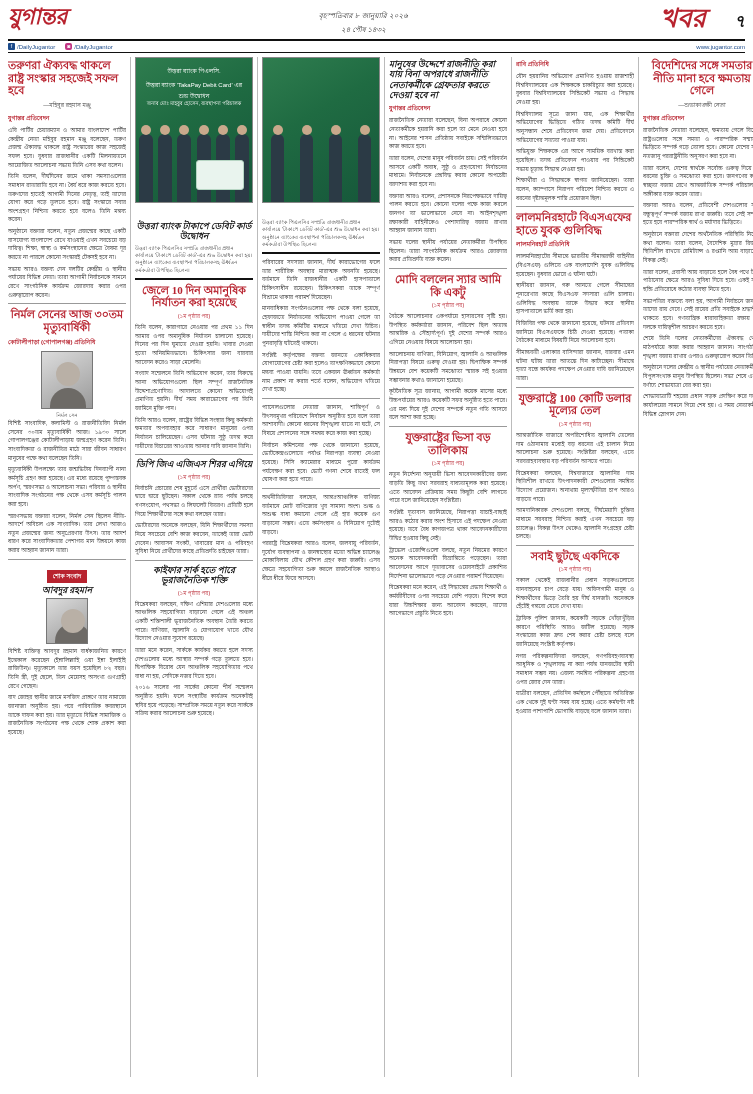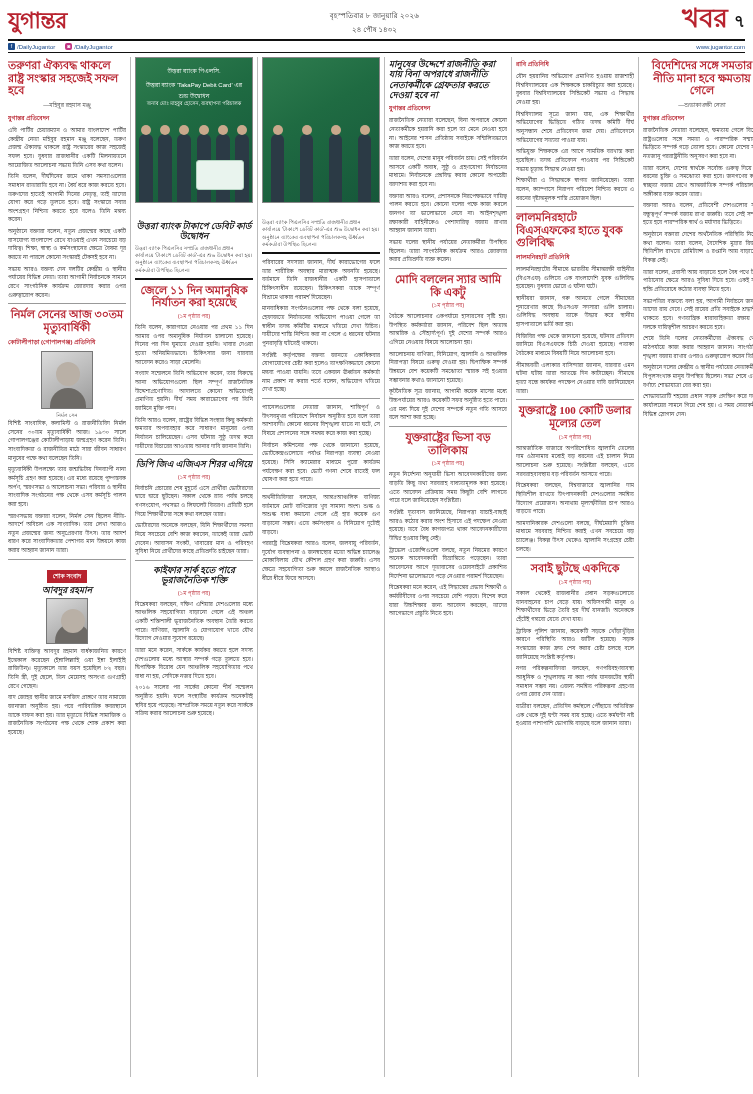--- a/index.html
+++ b/index.html
@@ -16,24 +16,25 @@
   }
   .page {
     width: 753px;
     height: 1094px;
     padding: 6px 8px 6px 8px;
     position: relative;
   }
   
   .masthead {
     display: flex;
-    align-items: center;
+    align-items: flex-start;
     justify-content: space-between;
     border-bottom: 2px solid #111;
     padding-bottom: 3px;
+    font-style: italic;
   }
   .mast-left { display: flex; flex-direction: column; }
   .logo {
     font-family: "Liberation Serif", serif;
     font-size: 22px;
     font-weight: bold;
     color: #b8232f;
     letter-spacing: -0.5px;
     line-height: 1;
   }
@@ -42,21 +43,21 @@
     text-align: center;
     font-size: 7px;
     padding-top: 4px;
     color: #222;
   }
   .mast-center .dateline { letter-spacing: 0.2px; }
   .mast-center .dateline2 { margin-top: 2px; }
   .mast-right {
     display: flex;
     align-items: baseline;
-    gap: 6px;
+    gap: 28px;
   }
   .section-title {
     font-family: "Liberation Serif", serif;
     font-size: 26px;
     font-weight: bold;
     color: #b8232f;
     line-height: 1;
   }
   .page-num {
     font-family: "Liberation Serif", serif;
@@ -246,21 +247,21 @@
             <div class="ph-person"></div>
           </div>
           <div class="card-art"></div>
         </div>
       </div>
       <div class="hl hl-sm centered" style="margin-top:18px">উত্তরা ব্যাংক টাকাপে ডেবিট কার্ড উদ্বোধন</div>
       <div class="cap">উত্তরা ব্যাংক পিএলসির সম্প্রতি রাজধানীর প্রধান কার্যালয়ে 'টাকাপে ডেবিট কার্ড'-এর শুভ উদ্বোধন করা হয়। অনুষ্ঠানে ব্যাংকের ব্যবস্থাপনা পরিচালকসহ ঊর্ধ্বতন কর্মকর্তারা উপস্থিত ছিলেন।</div>
 
       <div class="rule-thick"></div>
 
-      <div class="hl hl-md hl-red centered">জেলে ১১ দিন অমানুষিক নির্যাতন করা হয়েছে</div>
+      <div class="hl hl-md hl-red centered">জেলে 10 দিন অমানুষিক নির্যাতন করা হয়েছে</div>
       <div class="contd">(১ম পৃষ্ঠার পর)</div>
       <div class="body">
         <p>তিনি বলেন, কারাগারে নেওয়ার পর প্রথম ১১ দিন আমার ওপর অমানুষিক নির্যাতন চালানো হয়েছে। দিনের পর দিন ঘুমাতে দেওয়া হয়নি। খাবার দেওয়া হতো অনিয়মিতভাবে। চিকিৎসার জন্য বারবার আবেদন করেও সাড়া মেলেনি।</p>
         <p>সংবাদ সম্মেলনে তিনি অভিযোগ করেন, তার বিরুদ্ধে আনা অভিযোগগুলো ছিল সম্পূর্ণ রাজনৈতিক উদ্দেশ্যপ্রণোদিত। আদালতে কোনো অভিযোগই প্রমাণিত হয়নি। দীর্ঘ সময় কারাভোগের পর তিনি জামিনে মুক্তি পান।</p>
         <p>তিনি আরও বলেন, রাষ্ট্রের বিভিন্ন সংস্থার কিছু কর্মকর্তা ক্ষমতার অপব্যবহার করে সাধারণ মানুষের ওপর নির্যাতন চালিয়েছেন। এসব ঘটনার সুষ্ঠু তদন্ত করে দায়ীদের বিচারের আওতায় আনার দাবি জানান তিনি।</p>
       </div>
 
       <div class="rule"></div>
 
       <div class="hl hl-sm centered">ডিপি জিএ এজিএস শিরর এগিয়ে</div>
@@ -357,21 +358,21 @@
       <div class="byline">রাবি প্রতিনিধি</div>
       <div class="body">
         <p>যৌন হয়রানির অভিযোগ প্রমাণিত হওয়ায় রাজশাহী বিশ্ববিদ্যালয়ের এক শিক্ষককে চাকরিচ্যুত করা হয়েছে। বুধবার বিশ্ববিদ্যালয়ের সিন্ডিকেট সভায় এ সিদ্ধান্ত নেওয়া হয়।</p>
         <p>বিশ্ববিদ্যালয় সূত্রে জানা যায়, এক শিক্ষার্থীর অভিযোগের ভিত্তিতে গঠিত তদন্ত কমিটি দীর্ঘ অনুসন্ধান শেষে প্রতিবেদন জমা দেয়। প্রতিবেদনে অভিযোগের সত্যতা পাওয়া যায়।</p>
         <p>অভিযুক্ত শিক্ষককে এর আগে সাময়িক বরখাস্ত করা হয়েছিল। তদন্ত প্রতিবেদন পাওয়ার পর সিন্ডিকেট সভায় চূড়ান্ত সিদ্ধান্ত নেওয়া হয়।</p>
         <p>শিক্ষার্থীরা এ সিদ্ধান্তকে স্বাগত জানিয়েছেন। তারা বলেন, ক্যাম্পাসে নিরাপদ পরিবেশ নিশ্চিত করতে এ ধরনের দৃষ্টান্তমূলক শাস্তি প্রয়োজন ছিল।</p>
       </div>
 
       <div class="rule"></div>
 
-      <div class="hl hl-md hl-red">লালমনিরহাটে বিএসএফকের হাতে যুবক গুলিবিদ্ধ</div>
+      <div class="hl hl-md hl-red">লালমনিরহাটে বিএসএফের হাতে যুবক গুলিবিদ্ধ</div>
       <div class="byline">লালমনিরহাট প্রতিনিধি</div>
       <div class="body">
         <p>লালমনিরহাটের সীমান্তে ভারতীয় সীমান্তরক্ষী বাহিনীর (বিএসএফ) গুলিতে এক বাংলাদেশি যুবক গুলিবিদ্ধ হয়েছেন। বুধবার ভোরে এ ঘটনা ঘটে।</p>
         <p>স্থানীয়রা জানান, গরু আনতে গেলে সীমান্তের শূন্যরেখার কাছে বিএসএফ সদস্যরা গুলি চালায়। গুলিবিদ্ধ অবস্থায় তাকে উদ্ধার করে স্থানীয় হাসপাতালে ভর্তি করা হয়।</p>
         <p>বিজিবির পক্ষ থেকে জানানো হয়েছে, ঘটনার প্রতিবাদ জানিয়ে বিএসএফকে চিঠি দেওয়া হয়েছে। পতাকা বৈঠকের মাধ্যমে বিষয়টি নিয়ে আলোচনা হবে।</p>
         <p>সীমান্তবর্তী এলাকার বাসিন্দারা জানান, বারবার এমন ঘটনা ঘটায় তারা আতঙ্কে দিন কাটাচ্ছেন। সীমান্তে হত্যা বন্ধে কার্যকর পদক্ষেপ নেওয়ার দাবি জানিয়েছেন তারা।</p>
       </div>
 
       <div class="rule"></div>
 

